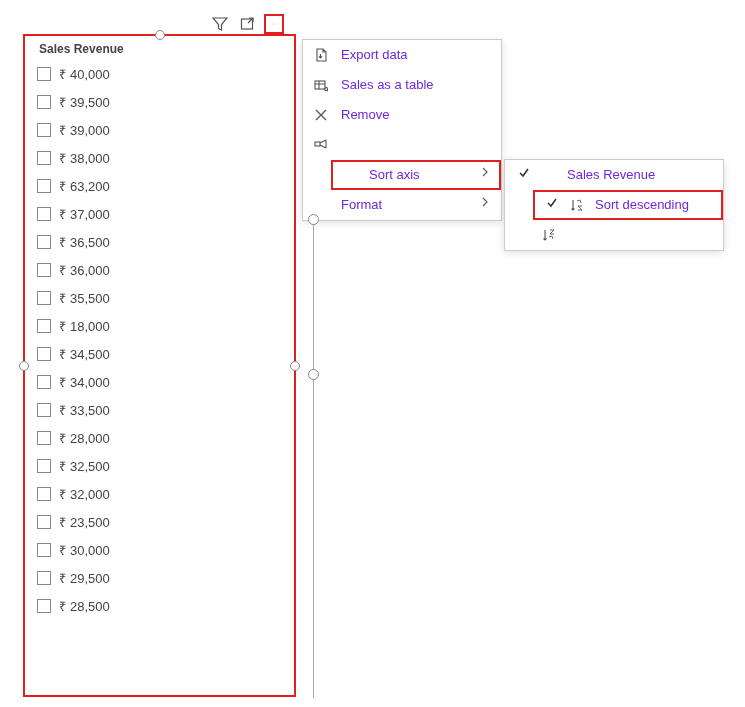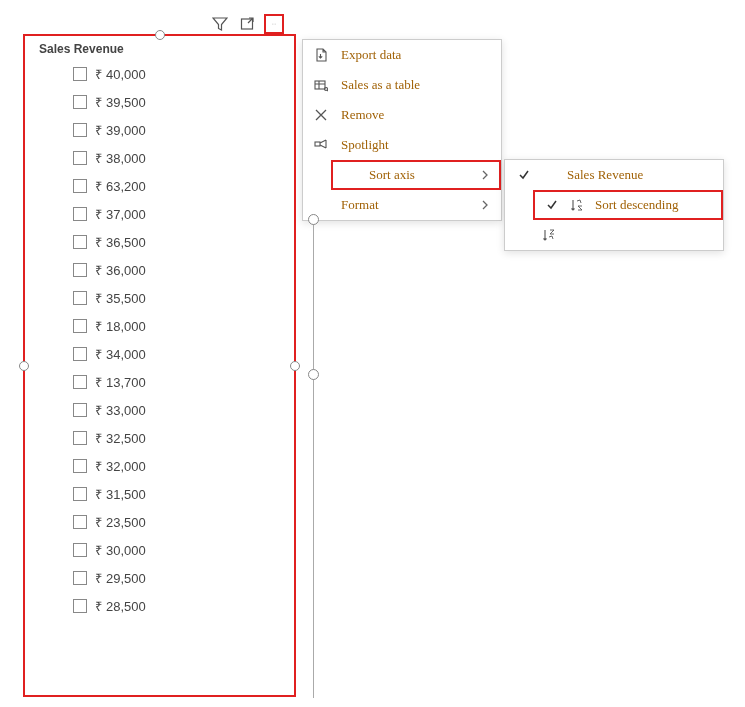--- a/index.html
+++ b/index.html
@@ -58,21 +58,20 @@
     .handle-right { right: -6px; top: 50%; transform: translateY(-50%); }
     
     .slicer-title {
       padding: 6px 10px 4px 14px;
       font-size: 12px;
       font-weight: 600;
       color: #444;
     }
     .slicer-list {
       padding: 0 8px 0 10px;
-      margin-left: 36px;
     }
     .slicer-item {
       display: flex;
       align-items: center;
       padding: 5px 2px;
       gap: 8px;
     }
     .checkbox {
       width: 14px;
       height: 14px;
@@ -89,27 +88,26 @@
       position: absolute;
       top: 39px;
       left: 302px;
       width: 200px;
       background: #fff;
       border: 1px solid #ccc;
       box-shadow: 0 2px 8px rgba(0,0,0,0.12);
     }
     .menu-item {
       display: flex;
-      align-items: center;
+      align-items: flex-start;
       padding: 7px 10px;
       gap: 12px;
       cursor: pointer;
       font-size: 13px;
-      color: #a16207;
-      font-family: Liberation Serif, serif;
+      color: #6d28d9;
     }
     .menu-icon {
       width: 16px;
       height: 16px;
       display: flex;
       align-items: center;
       justify-content: center;
       flex-shrink: 0;
       color: #555;
     }
@@ -231,41 +229,41 @@
     <div class="slicer-item">
         <span class="checkbox"></span>
         <span class="slicer-label">₹ 35,500</span>
       </div>
     <div class="slicer-item">
         <span class="checkbox"></span>
         <span class="slicer-label">₹ 18,000</span>
       </div>
     <div class="slicer-item">
         <span class="checkbox"></span>
+        <span class="slicer-label">₹ 34,500</span>
+      </div>
+    <div class="slicer-item">
+        <span class="checkbox"></span>
         <span class="slicer-label">₹ 34,000</span>
       </div>
     <div class="slicer-item">
         <span class="checkbox"></span>
-        <span class="slicer-label">₹ 13,700</span>
-      </div>
-    <div class="slicer-item">
-        <span class="checkbox"></span>
-        <span class="slicer-label">₹ 33,000</span>
+        <span class="slicer-label">₹ 33,500</span>
+      </div>
+    <div class="slicer-item">
+        <span class="checkbox"></span>
+        <span class="slicer-label">₹ 28,000</span>
       </div>
     <div class="slicer-item">
         <span class="checkbox"></span>
         <span class="slicer-label">₹ 32,500</span>
       </div>
     <div class="slicer-item">
         <span class="checkbox"></span>
         <span class="slicer-label">₹ 32,000</span>
-      </div>
-    <div class="slicer-item">
-        <span class="checkbox"></span>
-        <span class="slicer-label">₹ 31,500</span>
       </div>
     <div class="slicer-item">
         <span class="checkbox"></span>
         <span class="slicer-label">₹ 23,500</span>
       </div>
     <div class="slicer-item">
         <span class="checkbox"></span>
         <span class="slicer-label">₹ 30,000</span>
       </div>
     <div class="slicer-item">
@@ -308,21 +306,20 @@
       </span>
     <span class="menu-label">Remove</span>
   </div>
   <div class="menu-item">
     <span class="menu-icon">
         <svg width="14" height="14" viewBox="0 0 14 14" fill="none" stroke="currentColor" stroke-width="1.1">
           <rect x="1" y="4" width="5" height="4"></rect>
           <path d="M6 5l6-3M6 7l6 3M12 2v8"></path>
         </svg>
       </span>
-    <span class="menu-label">Spotlight</span>
   </div>
   <div class="menu-item highlighted">
     <span class="menu-icon"></span>
     <span class="menu-label">Sort axis</span>
     <span class="chevron-slot">
         <svg width="8" height="10" viewBox="0 0 8 10" fill="none" stroke="currentColor" stroke-width="1.3">
           <path d="M2 1l4 4-4 4"></path>
         </svg>
       </span>
   </div>

